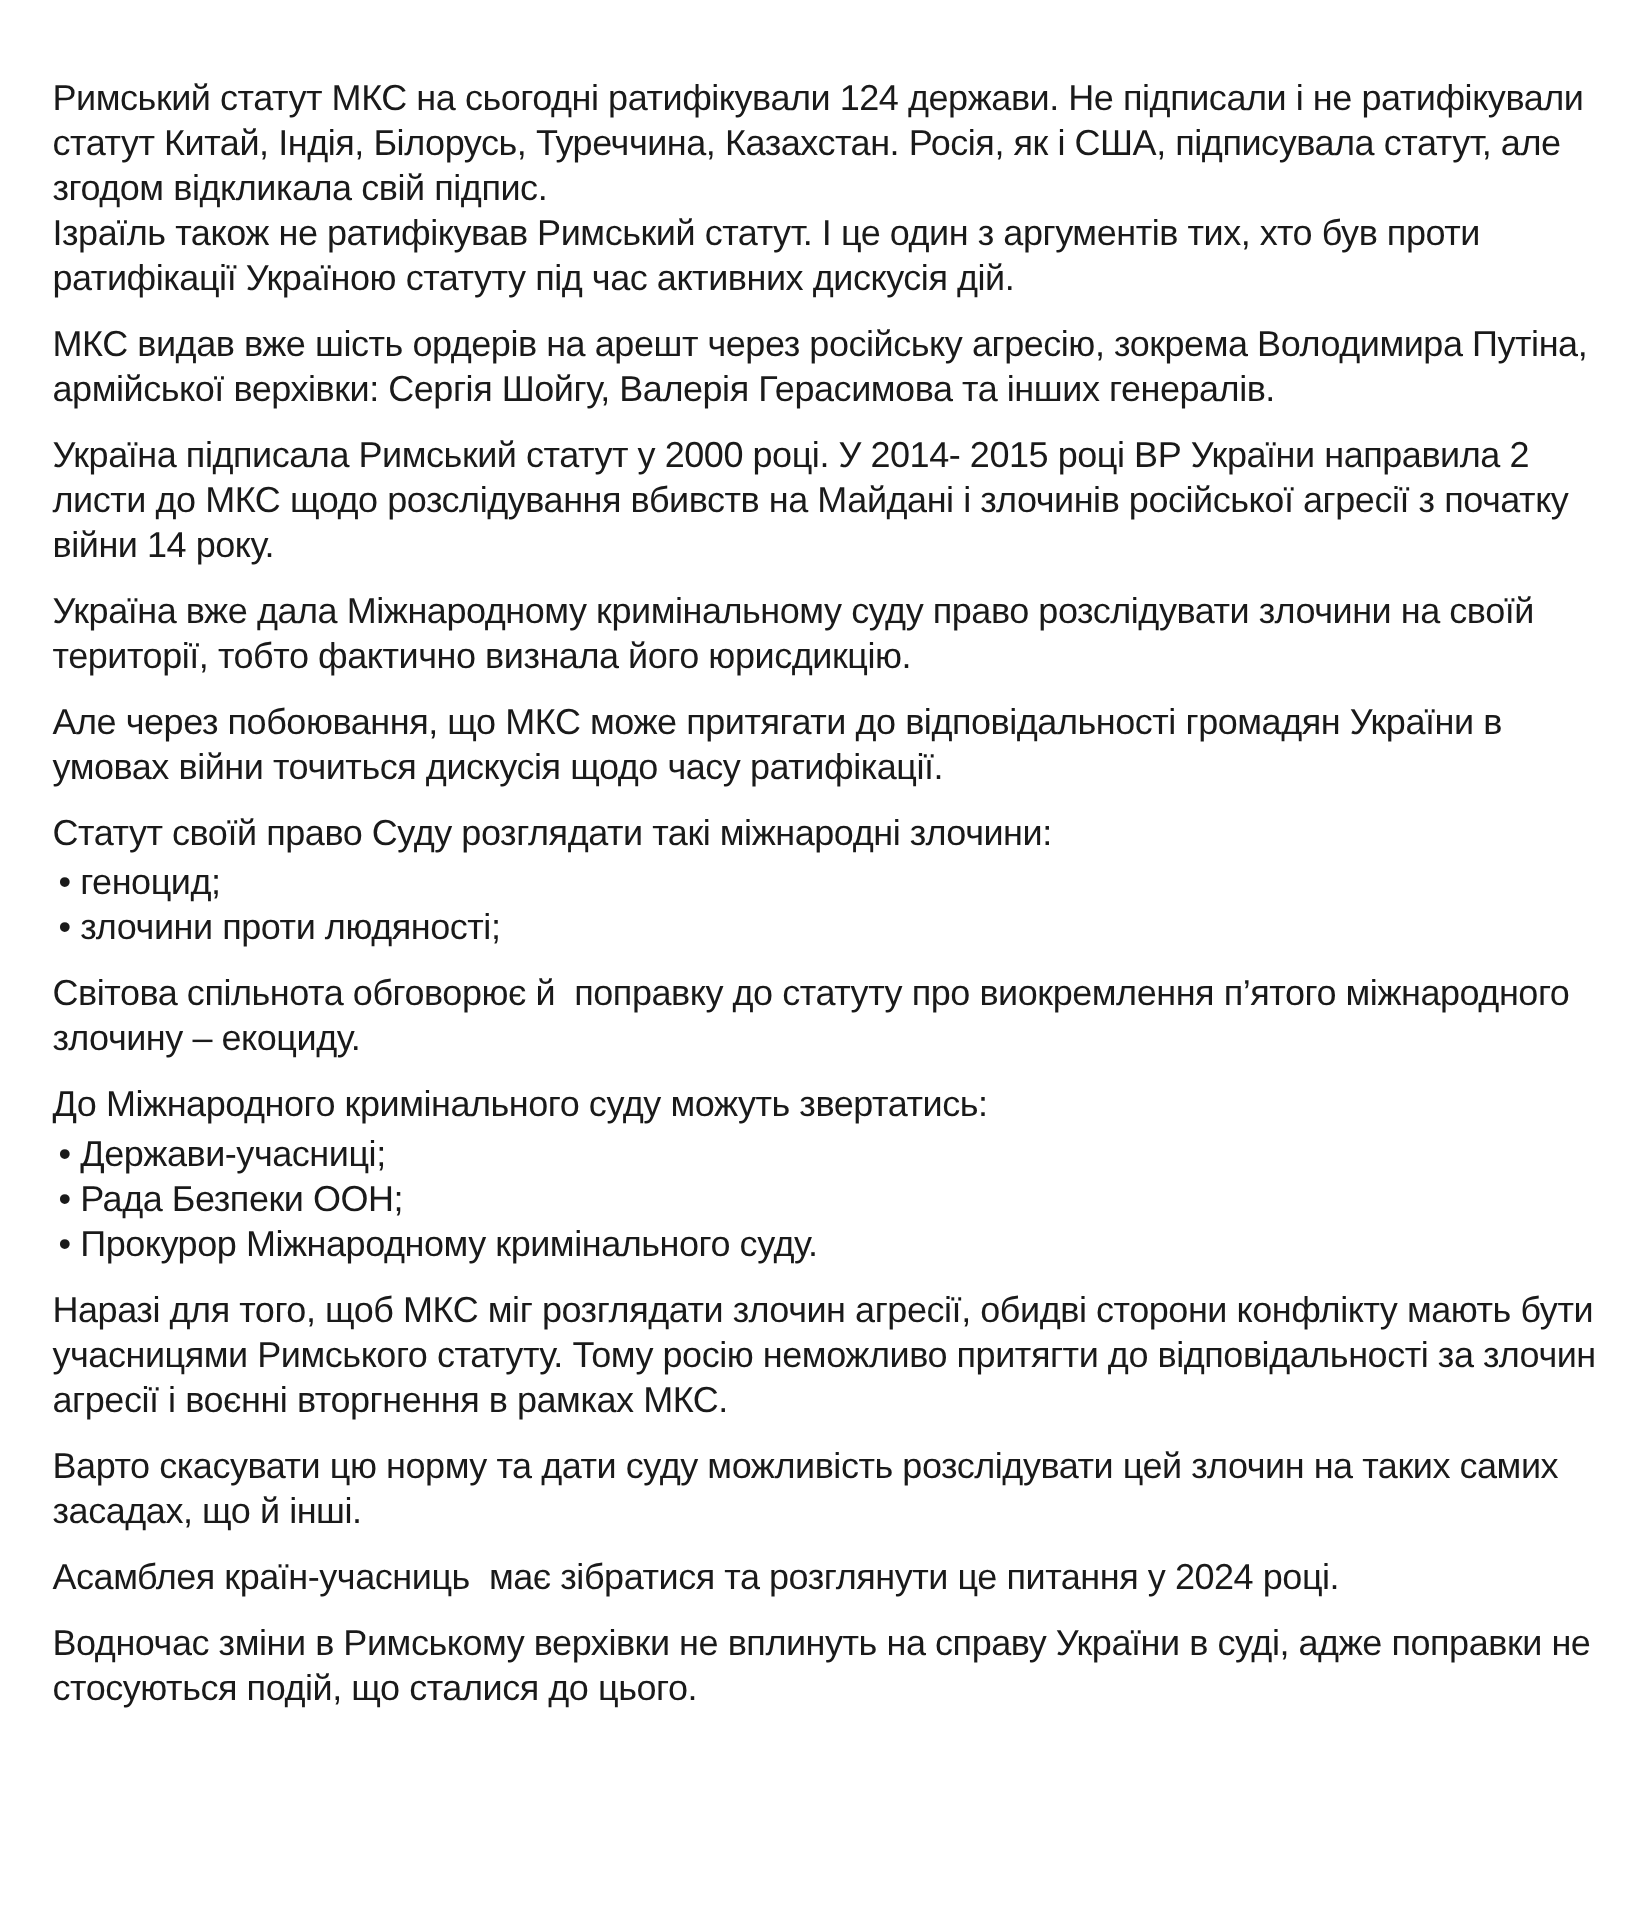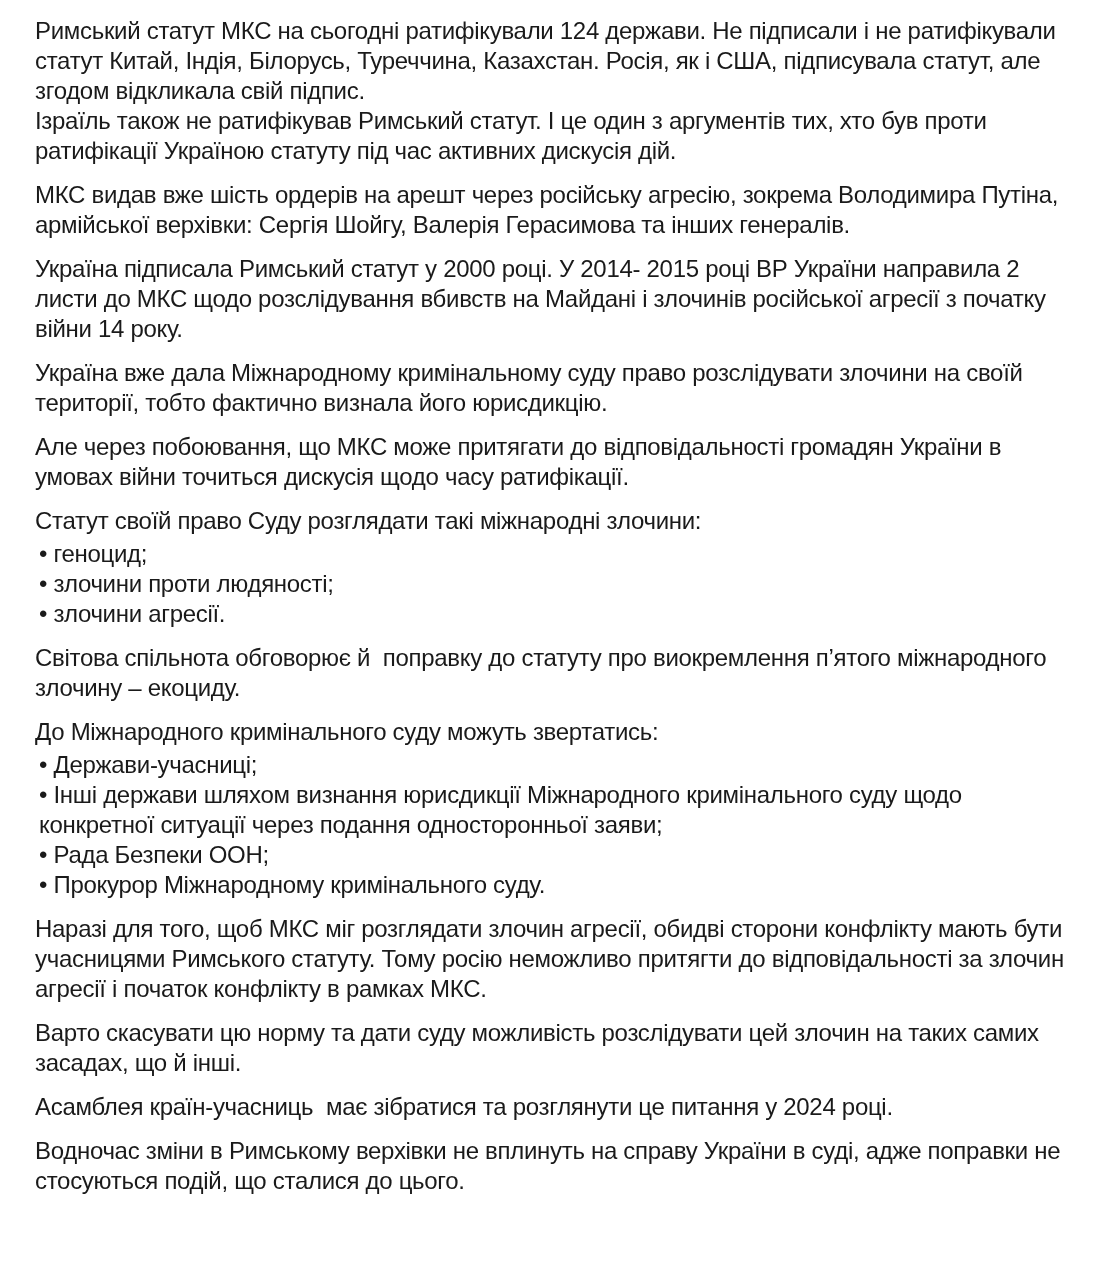--- a/index.html
+++ b/index.html
@@ -14,20 +14,21 @@
   }
   .doc {
     box-sizing: border-box;
     width: 1100px;
     padding: 16px 35px 0 35px;
     font-family: "Liberation Sans", "DejaVu Sans", sans-serif;
     font-size: 24px;
     line-height: 30px;
     letter-spacing: -0.3px;
     color: #1a1a1a;
+    margin-top: 35px;
   }
   .para {
     margin: 14px 0 0 0;
     white-space: pre-wrap;
     max-width: 1032px;
   }
   .para.flow {
     margin-top: 0;
   }
   .doc > .para:first-child {
@@ -49,27 +50,25 @@
     <div class="para">Римський статут МКС на сьогодні ратифікували 124 держави. Не підписали і не ратифікували статут Китай, Індія, Білорусь, Туреччина, Казахстан. Росія, як і США, підписувала статут, але згодом відкликала свій підпис.</div>
     <div class="para flow">Ізраїль також не ратифікував Римський статут. І це один з аргументів тих, хто був проти ратифікації Україною статуту під час активних дискусія дій.</div>
     <div class="para">МКС видав вже шість ордерів на арешт через російську агресію, зокрема Володимира Путіна, армійської верхівки: Сергія Шойгу, Валерія Герасимова та інших генералів.</div>
     <div class="para">Україна підписала Римський статут у 2000 році. У 2014- 2015 році ВР України направила 2 листи до МКС щодо розслідування вбивств на Майдані і злочинів російської агресії з початку війни 14 року.</div>
     <div class="para">Україна вже дала Міжнародному кримінальному суду право розслідувати злочини на своїй території, тобто фактично визнала його юрисдикцію.</div>
     <div class="para">Але через побоювання, що МКС може притягати до відповідальності громадян України в умовах війни точиться дискусія щодо часу ратифікації.</div>
     <div class="para">Статут своїй право Суду розглядати такі міжнародні злочини:</div>
     <div class="list">
       <div class="list-item">• геноцид;</div>
       <div class="list-item">• злочини проти людяності;</div>
-      <div class="list-item">• злочини агресії.</div>
     </div>
     <div class="para">Світова спільнота обговорює й  поправку до статуту про виокремлення п’ятого міжнародного злочину – екоциду.</div>
     <div class="para">До Міжнародного кримінального суду можуть звертатись:</div>
     <div class="list">
       <div class="list-item">• Держави-учасниці;</div>
-      <div class="list-item">• Інші держави шляхом визнання юрисдикції Міжнародного кримінального суду щодо конкретної ситуації через подання односторонньої заяви;</div>
       <div class="list-item">• Рада Безпеки ООН;</div>
       <div class="list-item">• Прокурор Міжнародному кримінального суду.</div>
     </div>
-    <div class="para">Наразі для того, щоб МКС міг розглядати злочин агресії, обидві сторони конфлікту мають бути учасницями Римського статуту. Тому росію неможливо притягти до відповідальності за злочин агресії і початок конфлікту в рамках МКС.</div>
+    <div class="para">Наразі для того, щоб МКС міг розглядати злочин агресії, обидві сторони конфлікту мають бути учасницями Римського статуту. Тому росію неможливо притягти до відповідальності за злочин агресії і воєнні вторгнення в рамках МКС.</div>
     <div class="para">Варто скасувати цю норму та дати суду можливість розслідувати цей злочин на таких самих засадах, що й інші.</div>
     <div class="para">Асамблея країн-учасниць  має зібратися та розглянути це питання у 2024 році.</div>
     <div class="para">Водночас зміни в Римському верхівки не вплинуть на справу України в суді, адже поправки не стосуються подій, що сталися до цього.</div>
   </div>
 
 </body></html>

